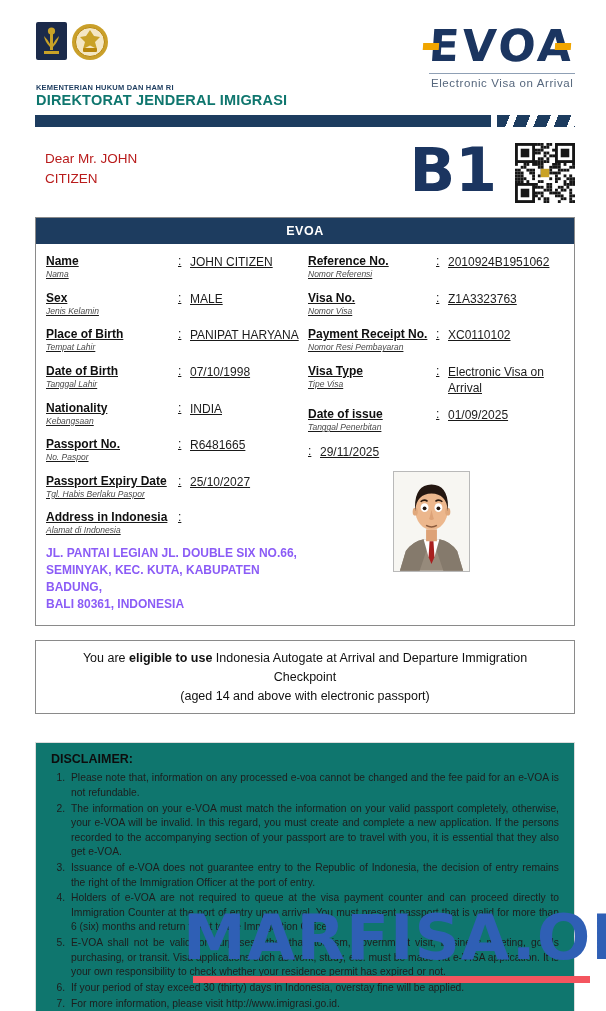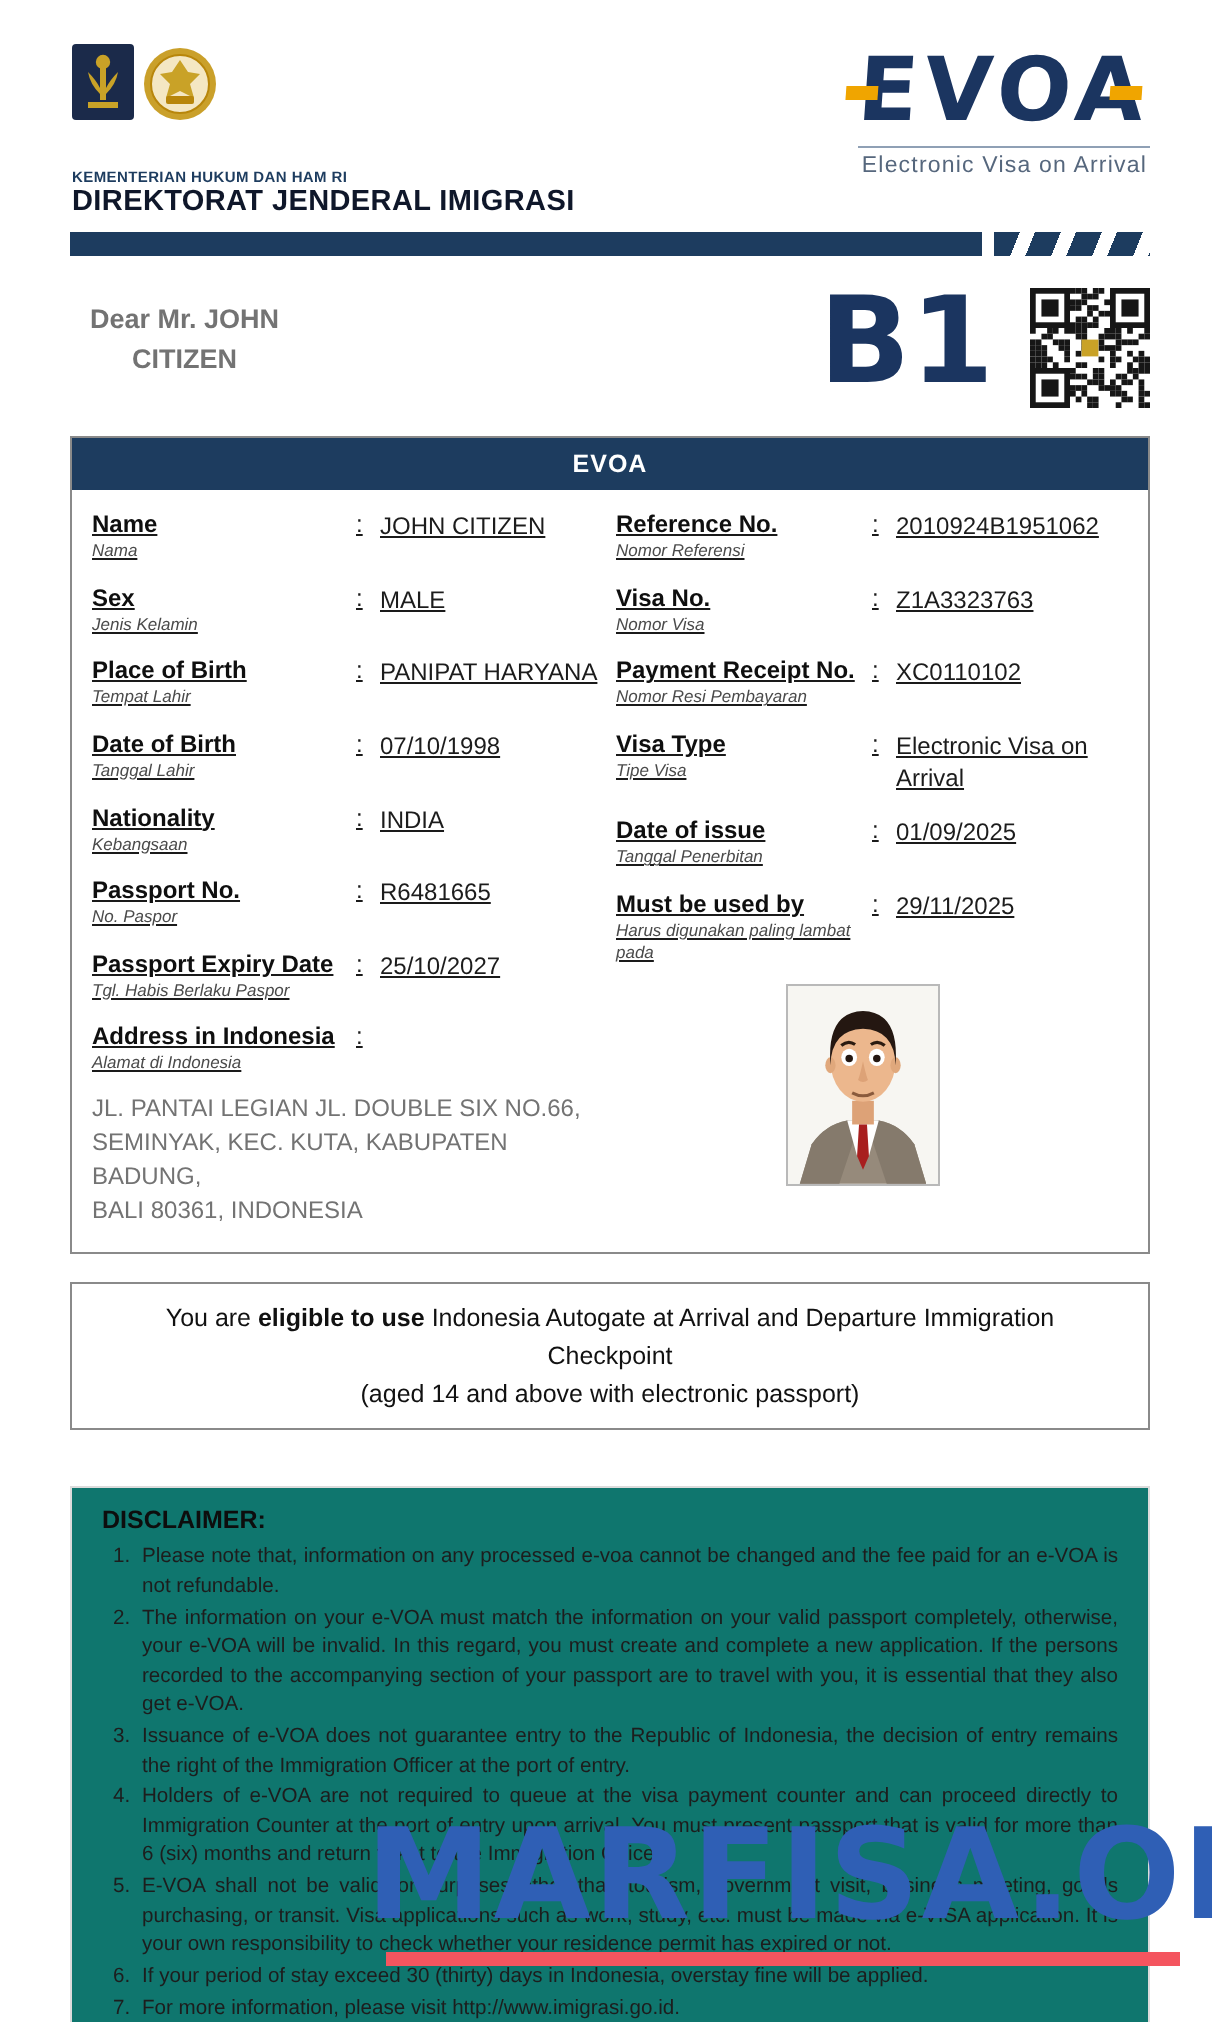--- a/index.html
+++ b/index.html
@@ -8,60 +8,60 @@
     width:606px; height:1011px; margin:0 auto; position:relative;
     font-family:"Liberation Sans", sans-serif; color:#1a1a1a; overflow:hidden;
   }
   .mx { margin-left:35px; margin-right:31px; }
 
   
   .header-row { display:flex; justify-content:space-between; align-items:flex-start; padding:22px 31px 0 36px; }
   .logos { display:flex; align-items:flex-start; gap:3px; }
   .ministry-text { margin-top:16px; }
   .ministry-small { font-size:7.5px; font-weight:bold; color:#1d3c5f; letter-spacing:.2px; }
-  .directorate { font-size:14.5px; font-weight:bold; color:#0f172a; letter-spacing:.2px; }
+  .directorate { font-size:14.5px; font-weight:bold; color:#0f766e; letter-spacing:.2px; }
 
   .evoa-logo-block { text-align:center; margin-top:2px; }
   .evoa-word { position:relative; display:inline-block; font-size:44px; font-weight:800;
     color:#1b3560; letter-spacing:3px; line-height:1; transform:skewX(-4deg);
     font-family:"DejaVu Sans","Liberation Sans",sans-serif; }
   .dash { position:absolute; height:7px; background:#f0a500; }
   .dash-e { left:-6px; top:19px; width:16px; }
   .dash-a { right:4px; top:19px; width:16px; }
   .evoa-tagline { margin-top:5px; border-top:1px solid #8fa0b5; padding-top:3px;
     font-size:11.5px; color:#56677d; letter-spacing:.6px; }
 
   .navy-bar { display:flex; height:12px; margin-top:7px; }
   .navy-solid { flex:1; background:#1d3c5f; }
   .navy-stripes { width:78px; margin-left:6px;
     background:repeating-linear-gradient(112deg,#1d3c5f 0 12px,#fff 12px 19px); }
 
   
   .greet-row { display:flex; justify-content:space-between; align-items:flex-start; padding:16px 31px 0 45px; }
-  .greeting { font-size:13.5px; font-weight:bold; color:#737373; line-height:1.45; padding-top:6px;text-align:center; }
+  .greeting { font-size:13.5px; font-weight:normal; color:#b91c1c; line-height:1.45; padding-top:6px; }
   .b1-group { display:flex; align-items:flex-start; gap:18px; }
   .visa-class { font-size:60px; font-weight:800; color:#1b3560; line-height:.92;
     font-family:"DejaVu Sans","Liberation Sans",sans-serif; }
   .qr { width:60px; height:60px; background:#fff; }
 
   
   .visa-table { margin-top:14px; border:1px solid #8a8a8a; }
   .visa-table-header { background:#1d3c5f; color:#fff; font-weight:bold; font-size:12.5px;
     text-align:center; padding:6px 0; letter-spacing:.5px; }
   .table-body { display:flex; padding:10px 12px 12px 10px; }
   .col { flex:1; }
   .col-left { padding-right:8px; }
   .field { display:flex; margin-bottom:11px;text-decoration:underline; }
   .fl { width:132px; flex:none; }
   .fl-r { width:128px; }
   .flabel { font-size:12px; font-weight:bold; color:#0f0f0f; }
   .fsub { font-size:8.5px; font-style:italic; color:#4a4a4a; margin-top:1px; line-height:1.25; }
   .fcolon { width:12px; flex:none; font-size:12px; }
   .fvalue { flex:1; font-size:12px; color:#1c1c1c; line-height:1.35; }
-  .address-lines { font-size:12px; line-height:1.42; margin-top:9px; color:#737373; }
+  .address-lines { font-size:12px; line-height:1.42; margin-top:9px; color:#8b5cf6;font-weight:bold; }
   .photo-frame { width:77px; height:101px; border:1px solid #b9b9b9; background:#f6f5f2;
     margin-left:85px; margin-top:2px; }
   .photo-frame svg { display:block; width:100%; height:100%; }
 
   
   .eligibility { margin-top:14px; border:1px solid #8a8a8a; text-align:center;
     font-size:12.5px; padding:8px 18px; line-height:1.5; color:#111; }
 
   
   .disclaimer { margin-top:28px; background:#0f766e; border:1px solid #dcdcdc; padding:9px 15px 22px; }
@@ -403,24 +403,20 @@
       </div>
       <div class="field">
         <div class="fl fl-r">
             <div class="flabel">Date of issue</div>
             <div class="fsub">Tanggal Penerbitan</div>
           </div>
         <div class="fcolon">:</div>
           <div class="fvalue">01/09/2025</div>
       </div>
       <div class="field">
-        <div class="fl fl-r">
-            <div class="flabel">Must be used by</div>
-            <div class="fsub">Harus digunakan paling lambat pada</div>
-          </div>
         <div class="fcolon">:</div>
           <div class="fvalue">29/11/2025</div>
       </div>
       <div class="photo-frame">
         <svg viewBox="0 0 76 100">
           <rect x="0" y="0" width="76" height="100" fill="#f7f6f2"></rect>
           <path d="M6 100 L12 80 Q19 70 30 68 L46 68 Q57 70 64 80 L70 100 Z" fill="#968a7b"></path>
           <path d="M6 100 L12 80 Q19 70 30 68 L36 70 L26 100 Z" fill="#857a6c"></path>
           <path d="M70 100 L64 80 Q57 70 46 68 L40 70 L50 100 Z" fill="#857a6c"></path>
           <polygon points="30,68 46,68 41,86 35,86" fill="#ffffff"></polygon>

